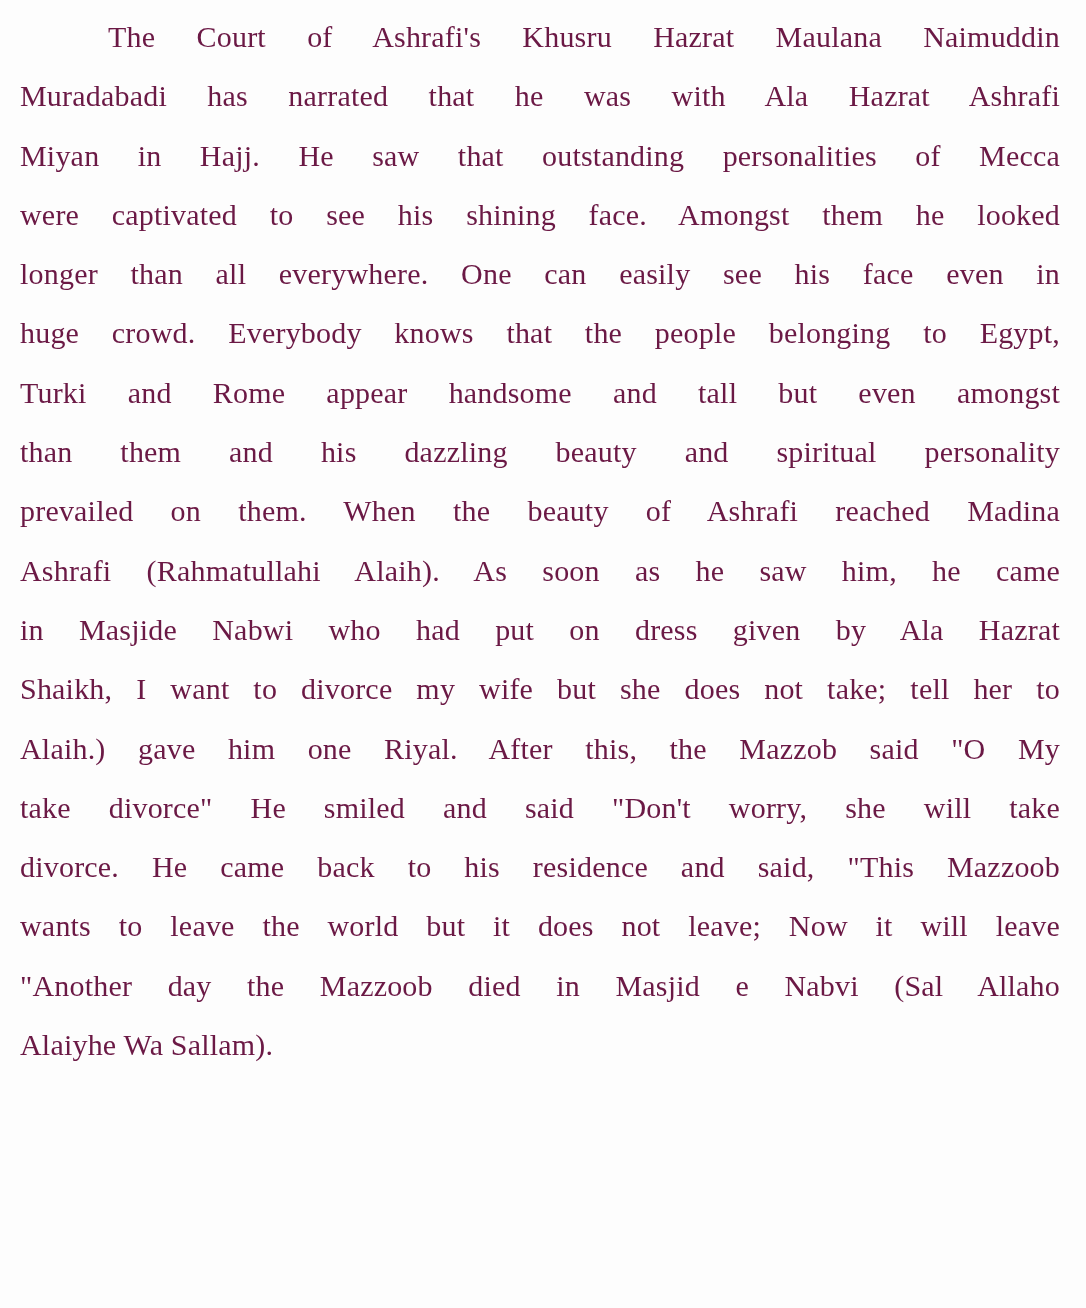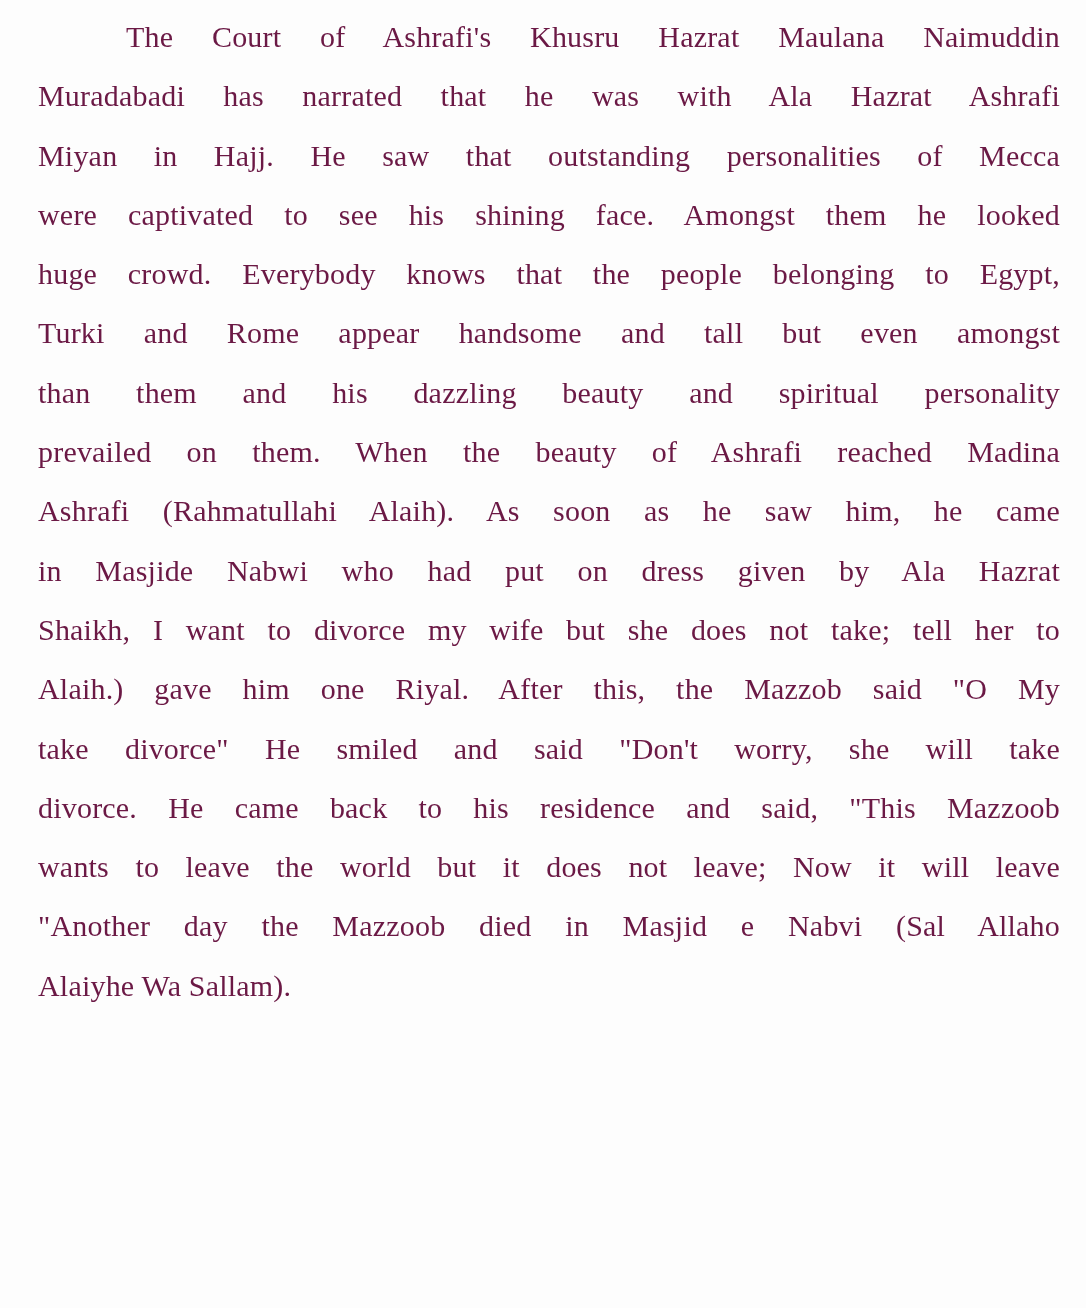--- a/index.html
+++ b/index.html
@@ -6,21 +6,21 @@
     margin: 0;
     padding: 0;
     background: #ffffff;
   }
   .page {
     position: relative;
     width: 1086px;
     height: 1308px;
     box-sizing: border-box;
     background: var(--page-bg, #fdfdfd);
-    padding: 7px 26px 0 38px;
+    padding: 7px 26px 0 20px;
     overflow: hidden;
     font-family: "Liberation Serif", "DejaVu Serif", serif;
   }
   .paragraph {
     width: 100%;
   }
   .line {
     display: block;
     width: 100%;
     font-size: 30px;
@@ -41,20 +41,21 @@
 </style>
 </head>
 <body>
 
 <div class="page" style="--text-color: #6b1945; --page-bg: #fdfdfd;">
   <div class="paragraph">
       <div class="line first">The Court of Ashrafi's Khusru Hazrat Maulana Naimuddin</div>
       <div class="line">Muradabadi has narrated that he was with Ala Hazrat Ashrafi</div>
       <div class="line">Miyan in Hajj. He saw that outstanding personalities of Mecca</div>
       <div class="line">were captivated to see his shining face. Amongst them he looked</div>
+      <div class="line">longer than all everywhere. One can easily see his face even in</div>
       <div class="line">huge crowd. Everybody knows that the people belonging to Egypt,</div>
       <div class="line">Turki and Rome appear handsome and tall but even amongst</div>
       <div class="line">than them and his dazzling beauty and spiritual personality</div>
       <div class="line">prevailed on them. When the beauty of Ashrafi reached Madina</div>
       <div class="line">Ashrafi (Rahmatullahi Alaih). As soon as he saw him, he came</div>
       <div class="line">in Masjide Nabwi who had put on dress given by Ala Hazrat</div>
       <div class="line">Shaikh, I want to divorce my wife but she does not take; tell her to</div>
       <div class="line">Alaih.) gave him one Riyal. After this, the Mazzob said "O My</div>
       <div class="line">take divorce" He smiled and said "Don't worry, she will take</div>
       <div class="line">divorce. He came back to his residence and said, "This Mazzoob</div>

